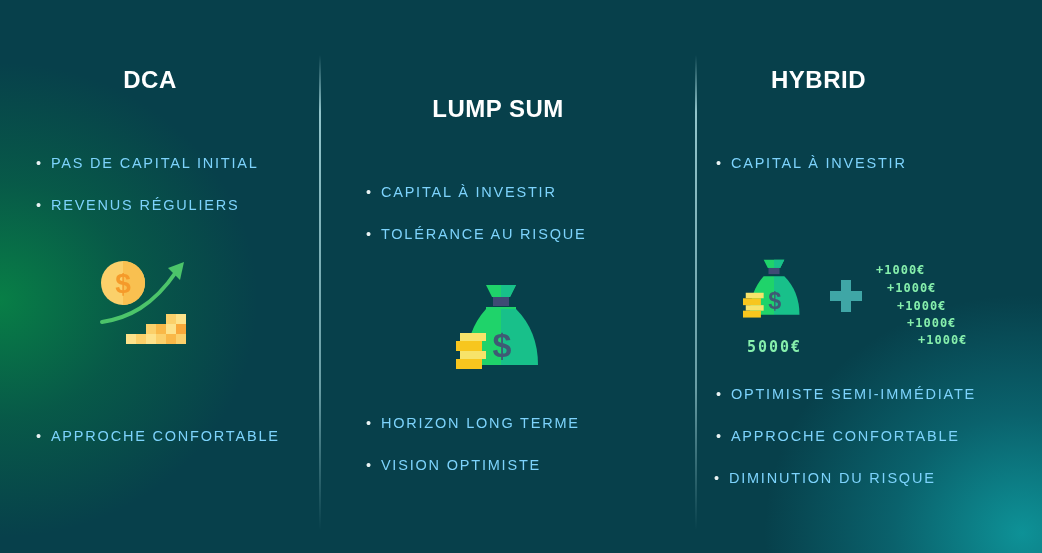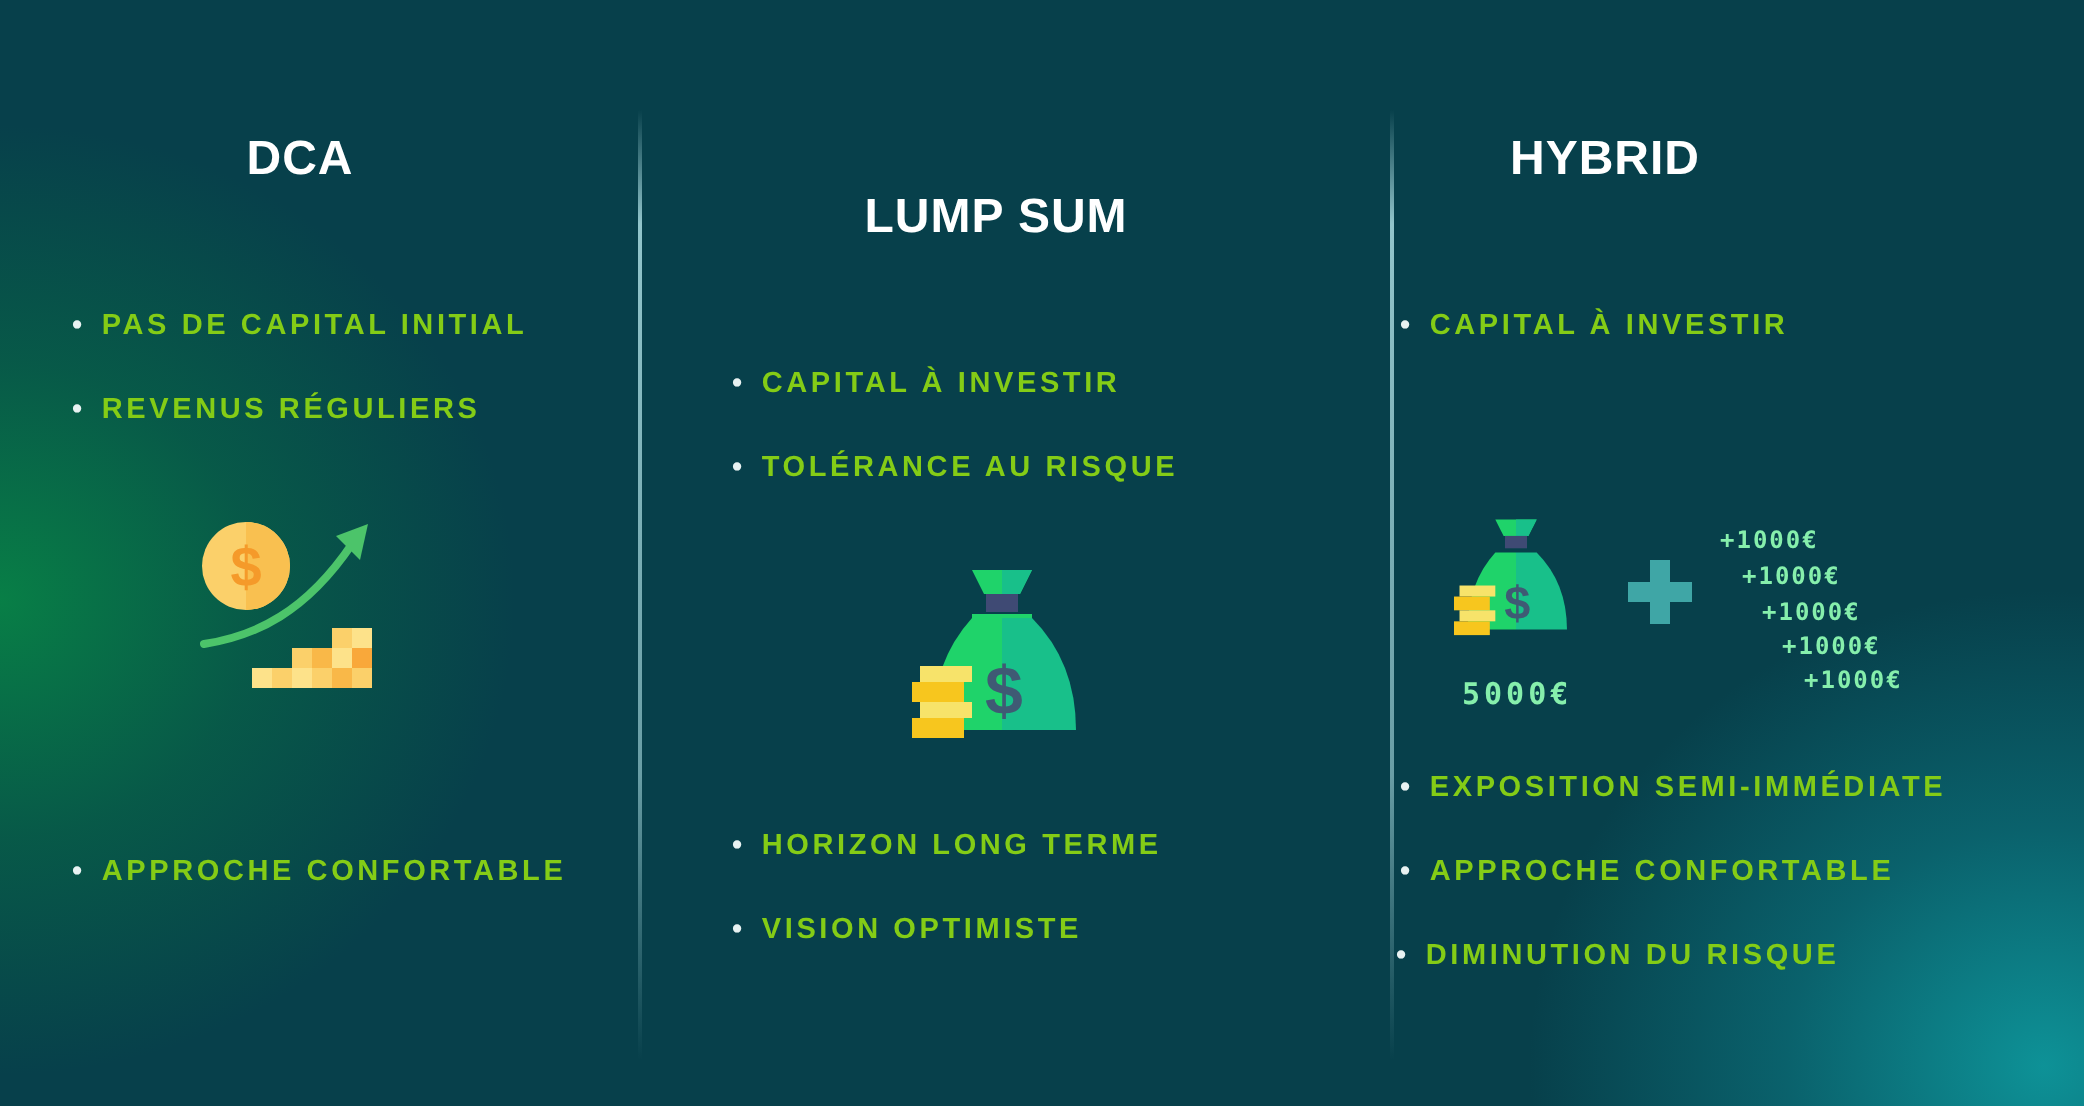--- a/index.html
+++ b/index.html
@@ -23,22 +23,22 @@
     position: absolute; top: 55px; width: 2px; height: 475px;
     background: linear-gradient(to bottom, rgba(170,220,225,0) 0%, rgba(170,220,225,0.85) 12%, rgba(170,220,225,0.6) 70%, rgba(170,220,225,0) 100%);
   }
   .col { position: absolute; top: 0; height: 553px; }
   .title {
     position: absolute; top: 66px; left: 0; right: 0; text-align: center;
     font-family: "Liberation Sans", sans-serif; font-weight: bold;
     font-size: 24px; color: #ffffff; letter-spacing: 0.5px;
   }
   .bullet {
-    position: absolute; font-size: 14.5px; font-weight: bold;
-    letter-spacing: 1.8px; color: #84cc16; white-space: nowrap;
+    position: absolute; font-size: 14.5px; font-weight: normal;
+    letter-spacing: 1.8px; color: #7dd3fc; white-space: nowrap;
   }
   .bullet::before {
     content: "•"; margin-right: 8px; color: #e8f2f2;
   }
   .mono {
     font-family: "DejaVu Sans Mono", "Liberation Mono", monospace;
     color: #86efac; font-weight: bold; position: absolute; white-space: nowrap;
   }
 </style>
 </head>
@@ -100,21 +100,21 @@
       <rect x="0" y="60" width="26" height="10" fill="#f7c61e"></rect>
       <rect x="4" y="70" width="26" height="8" fill="#f7e36a"></rect>
       <rect x="0" y="78" width="26" height="10" fill="#f7c61e"></rect>
     </svg>
   </div>
 
   <div class="bullet" style="left:46px; top:386px;">HORIZON LONG TERME</div>
   <div class="bullet" style="left:46px; top:428px;">VISION OPTIMISTE</div>
 </section>
 
-<section class="col" style="left:662px; width:293px;">
+<section class="col" style="left:678px; width:293px;">
   <h2 class="title" style="margin:0; left:-12px;">HYBRID</h2>
   <div class="bullet" style="left:38px; top:155px;">CAPITAL À INVESTIR</div>
 
   <div style="position:absolute; left:65px; top:256px; width:62px; height:68px;">
     <svg width="62" height="68" viewBox="0 0 90 96">
       <polygon points="30,4 60,4 54,16 36,16" fill="#1fd36a"></polygon>
       <polygon points="45,4 60,4 54,16 45,16" fill="#18c08a"></polygon>
       <rect x="37" y="16" width="16" height="9" fill="#3f4a74"></rect>
       <path d="M30 28 Q10 50 10 84 L45 84 L45 28 Z" fill="#1fd36a"></path>
       <path d="M60 28 Q82 50 82 84 L45 84 L45 28 Z" fill="#18c08a"></path>
@@ -133,16 +133,16 @@
       <rect x="0" y="11" width="32" height="10" fill="#3fa6a6"></rect>
     </svg>
   </div>
 
   <div class="mono" style="left:198px; top:263px; font-size:12px; letter-spacing:1px;">+1000€</div>
   <div class="mono" style="left:209px; top:281px; font-size:12px; letter-spacing:1px;">+1000€</div>
   <div class="mono" style="left:219px; top:299px; font-size:12px; letter-spacing:1px;">+1000€</div>
   <div class="mono" style="left:229px; top:316px; font-size:12px; letter-spacing:1px;">+1000€</div>
   <div class="mono" style="left:240px; top:333px; font-size:12px; letter-spacing:1px;">+1000€</div>
 
-  <div class="bullet" style="left:38px; top:386px;">EXPOSITION SEMI-IMMÉDIATE</div>
+  <div class="bullet" style="left:38px; top:386px;">OPTIMISTE SEMI-IMMÉDIATE</div>
   <div class="bullet" style="left:38px; top:428px;">APPROCHE CONFORTABLE</div>
   <div class="bullet" style="left:36px; top:470px;text-align:center;">DIMINUTION DU RISQUE</div>
 </section>
 
 </body></html>

